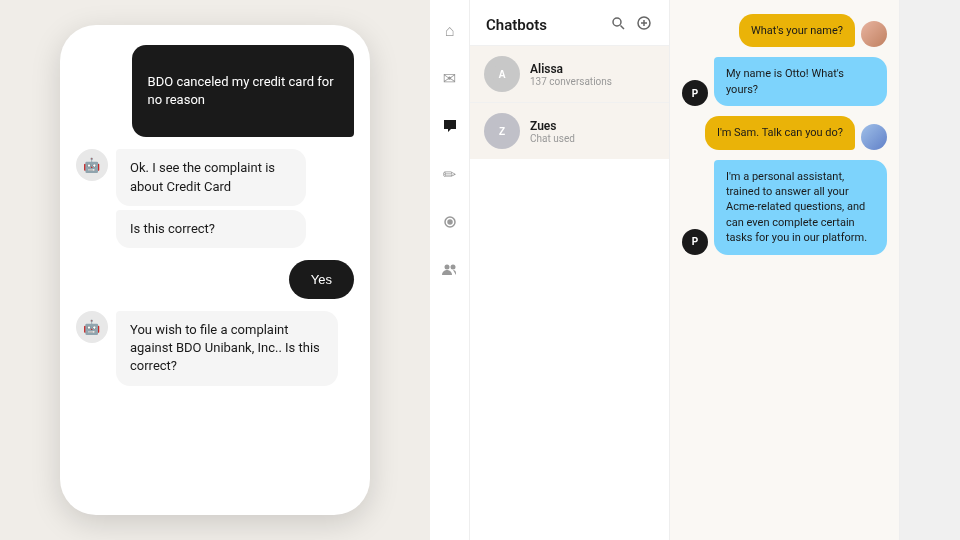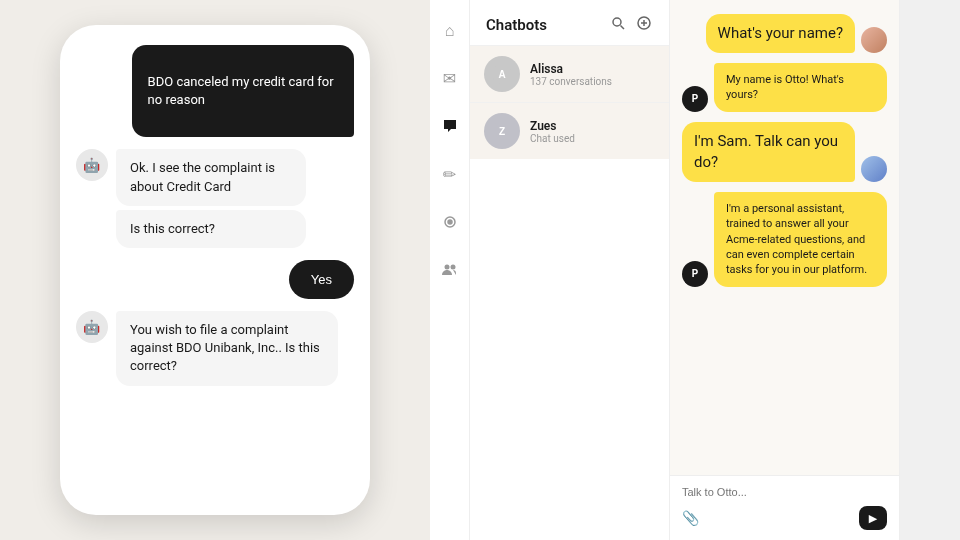--- a/index.html
+++ b/index.html
@@ -193,21 +193,21 @@
       align-items: center;
       justify-content: center;
       flex-shrink: 0;
     }
     .chat-bot-av-letter {
       color: #fff;
       font-size: 10px;
       font-weight: 700;
     }
     .chat-bubble-bot {
-      background: #fde047;
+      background: #7dd3fc;
       border-radius: 4px 14px 14px 14px;
       padding: 9px 12px;
       font-size: 11px;
       line-height: 1.4;
       color: #1a1a1a;
       max-width: 85%;
     }
     .user-avatar-img {
       width: 26px;
       height: 26px;
@@ -216,25 +216,25 @@
       flex-shrink: 0;
     }
     .user-avatar-img2 {
       width: 26px;
       height: 26px;
       border-radius: 50%;
       background: linear-gradient(135deg, #a0c0e8, #6080c8);
       flex-shrink: 0;
     }
     .chat-bubble-user2 {
-      background: #fde047;
+      background: #eab308;
       color: #1a1a1a;
       border-radius: 14px 14px 4px 14px;
       padding: 9px 12px;
-      font-size: 15px;
+      font-size: 11px;
       line-height: 1.4;
       max-width: 85%;
     }
     .chat-bubble-user-row {
       display: flex;
       align-items: flex-end;
       gap: 6px;
       justify-content: flex-end;
     }
     .chat-input-area {
@@ -603,27 +603,20 @@
 
           <div class="chat-bubble-bot-row">
             <div class="chat-bot-av">
               <span class="chat-bot-av-letter">P</span>
             </div>
             <div class="chat-bubble-bot">I'm a personal assistant, trained to answer all your Acme-related questions, and can even complete certain tasks for you in our platform.</div>
           </div>
 
         </div>
 
-        <div class="chat-input-area">
-          <input class="chat-input" type="text" placeholder="Talk to Otto..." style="">
-          <div class="chat-input-actions">
-            <span class="attach-icon">📎</span>
-            <button class="send-btn">▶</button>
-          </div>
-        </div>
       </div>
 
     </div>
   </div>
 
   <div class="config-panel">
     <div class="config-header">
       <div class="config-title">Bot Configuration</div>
       <div class="config-tabs">
         <div class="config-tab active">Settings</div>

